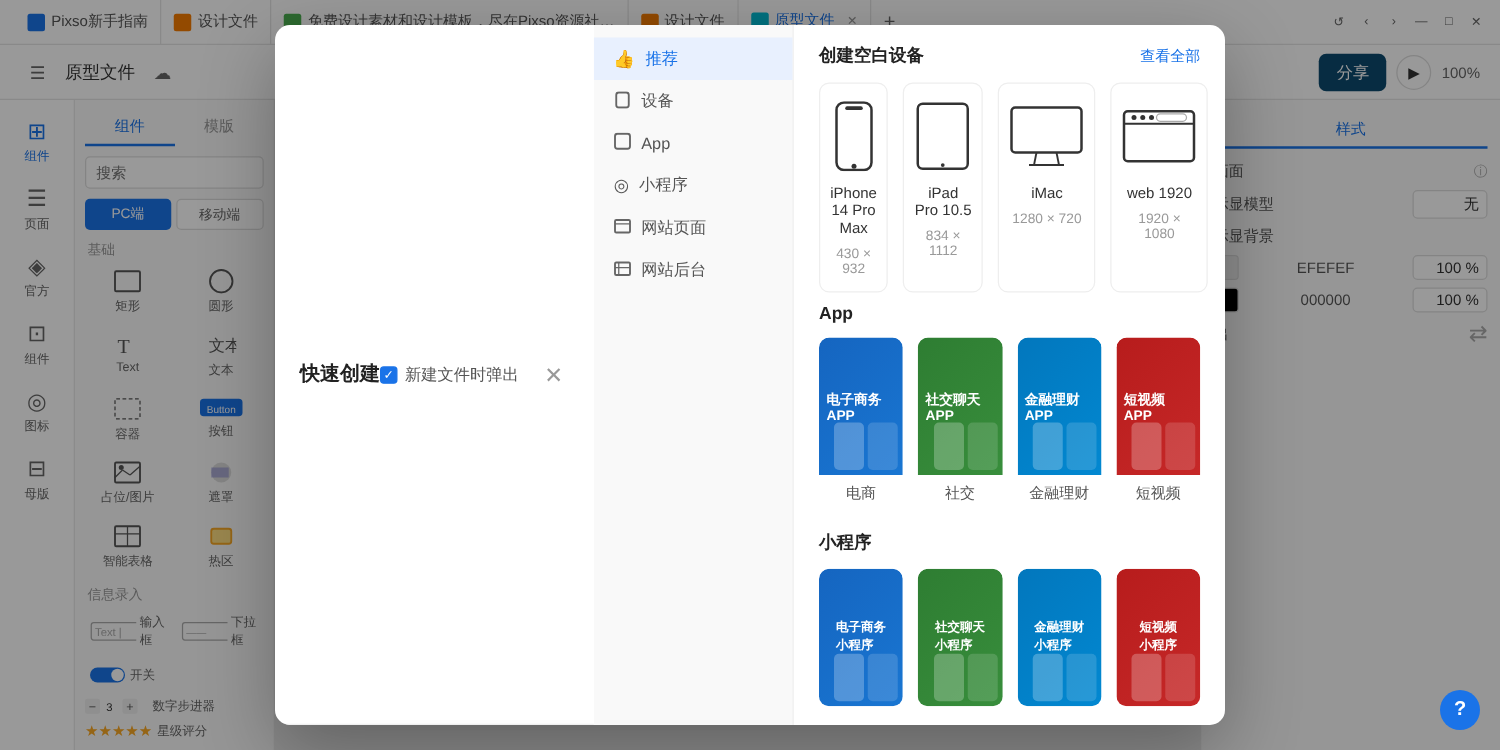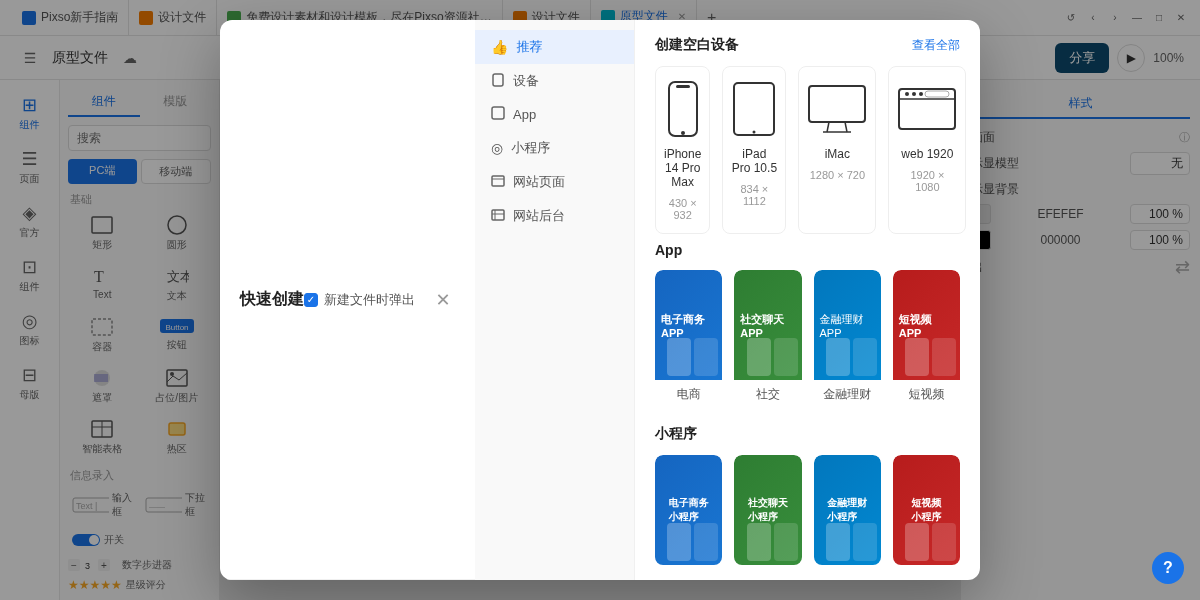--- a/index.html
+++ b/index.html
@@ -244,37 +244,37 @@
           <svg width="36" height="18">
             <rect x="1" y="2" width="34" height="14" rx="3" fill="#1a73e8"></rect>
             <text x="18" y="13" text-anchor="middle" font-size="8" fill="#fff">Button</text>
           </svg>
         </div>
       <span class="comp-label">按钮</span>
     </div>
     <div class="comp-item">
       <div class="comp-shape">
           <svg width="24" height="20">
-            <circle cx="12" cy="10" r="8" fill="#ddd"></circle>
-            <rect x="4" y="6" width="14" height="8" fill="rgba(100,100,200,0.4)"></rect>
-          </svg>
-        </div>
-      <span class="comp-label">遮罩</span>
-    </div>
-    <div class="comp-item">
-      <div class="comp-shape">
-          <svg width="24" height="20">
             <rect x="2" y="2" width="20" height="16" rx="1" fill="none" stroke="#555" stroke-width="1.5"></rect>
             <line x1="2" y1="14" x2="8" y2="8" stroke="#555" stroke-width="1"></line>
             <line x1="8" y1="8" x2="14" y2="12" stroke="#555" stroke-width="1"></line>
             <line x1="14" y1="12" x2="22" y2="5" stroke="#555" stroke-width="1"></line>
             <circle cx="7" cy="6" r="2" fill="#555"></circle>
           </svg>
         </div>
       <span class="comp-label">占位/图片</span>
+    </div>
+    <div class="comp-item">
+      <div class="comp-shape">
+          <svg width="24" height="20">
+            <circle cx="12" cy="10" r="8" fill="#ddd"></circle>
+            <rect x="4" y="6" width="14" height="8" fill="rgba(100,100,200,0.4)"></rect>
+          </svg>
+        </div>
+      <span class="comp-label">遮罩</span>
     </div>
     <div class="comp-item">
       <div class="comp-shape">
           <svg width="24" height="20">
             <rect x="2" y="2" width="20" height="16" rx="1" fill="none" stroke="#555" stroke-width="1.5"></rect>
             <line x1="2" y1="8" x2="22" y2="8" stroke="#555" stroke-width="1"></line>
             <line x1="12" y1="2" x2="12" y2="18" stroke="#555" stroke-width="1"></line>
           </svg>
         </div>
       <span class="comp-label">智能表格</span>
@@ -505,21 +505,21 @@
               <span style="font-size:11px;font-weight:700;text-align:left;padding:6px;">社交聊天 APP</span>
               <div class="mini-phones">
                 <div class="mini-phone" style="background:rgba(255,255,255,0.25);border-radius:4px;width:24px;height:38px;"></div>
                 <div class="mini-phone" style="background:rgba(255,255,255,0.15);border-radius:4px;width:24px;height:38px;"></div>
               </div>
             </div>
             <div class="tmpl-label">社交</div>
           </div>
           <div class="tmpl-card">
             <div class="tmpl-img" style="background: linear-gradient(135deg, #0277bd 0%, #0288d1 100%);">
-              <span style="font-size:11px;font-weight:400;text-align:left;padding:6px;">金融理财 APP</span>
+              <span style="font-size:11px;font-weight:700;text-align:left;padding:6px;">金融理财 APP</span>
               <div class="mini-phones">
                 <div class="mini-phone" style="background:rgba(255,255,255,0.25);border-radius:4px;width:24px;height:38px;"></div>
                 <div class="mini-phone" style="background:rgba(255,255,255,0.15);border-radius:4px;width:24px;height:38px;"></div>
               </div>
             </div>
             <div class="tmpl-label">金融理财</div>
           </div>
           <div class="tmpl-card">
             <div class="tmpl-img" style="background: linear-gradient(135deg, #b71c1c 0%, #c62828 100%);">
               <span style="font-size:11px;font-weight:700;text-align:left;padding:6px;">短视频 APP</span>

